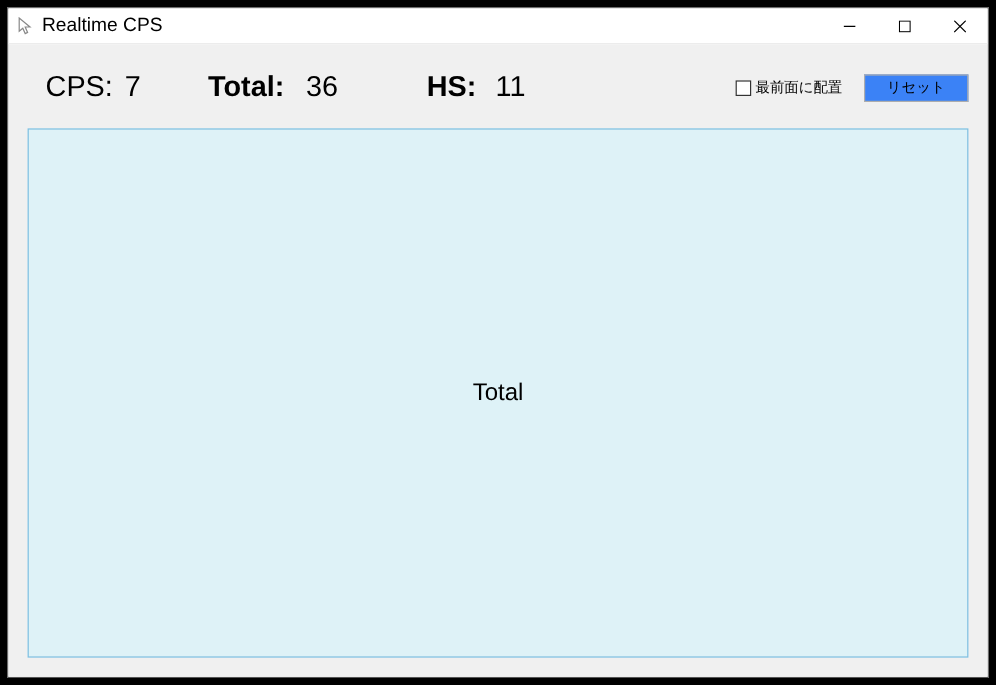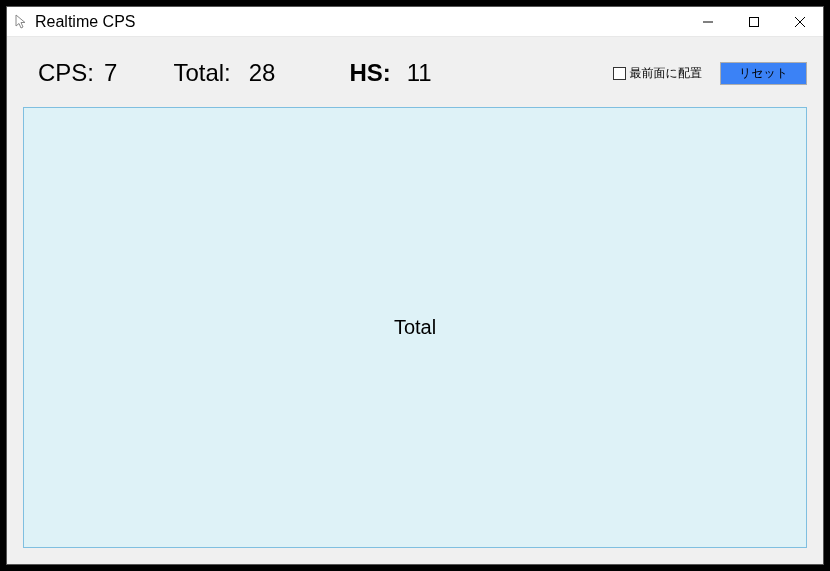--- a/index.html
+++ b/index.html
@@ -85,21 +85,21 @@
       font-size: 24px;
       color: #000;
     }
     .stat-grp {
       display: flex;
       align-items: baseline;
     }
     .grp-cps { }
     .grp-cps .stat-label { margin-right: 10px; }
     .grp-total { margin-left: 56px; }
-    .grp-total .stat-label { margin-right: 18px; }
+    .grp-total .stat-label { margin-right: 18px; font-weight: bold; }
     .grp-hs { margin-left: 74px; }
     .grp-hs .stat-label { margin-right: 16px; font-weight: bold; }
     .right-controls {
       margin-left: auto;
       display: flex;
       align-items: center;
       gap: 18px;
     }
     .checkbox-wrap {
       display: flex;
@@ -172,21 +172,21 @@
     </div>
 
     <div class="client-area">
       <div class="stats-row">
         <div class="stat-grp grp-cps">
           <span class="stat-label">CPS:</span>
           <span class="stat-val">7</span>
         </div>
         <div class="stat-grp grp-total">
           <span class="stat-label">Total:</span>
-          <span class="stat-val">28</span>
+          <span class="stat-val">36</span>
         </div>
         <div class="stat-grp grp-hs">
           <span class="stat-label">HS:</span>
           <span class="stat-val">11</span>
         </div>
         <div class="right-controls">
           <label class="checkbox-wrap">
             <span class="chk"></span>
             <span>最前面に配置</span>
           </label>

